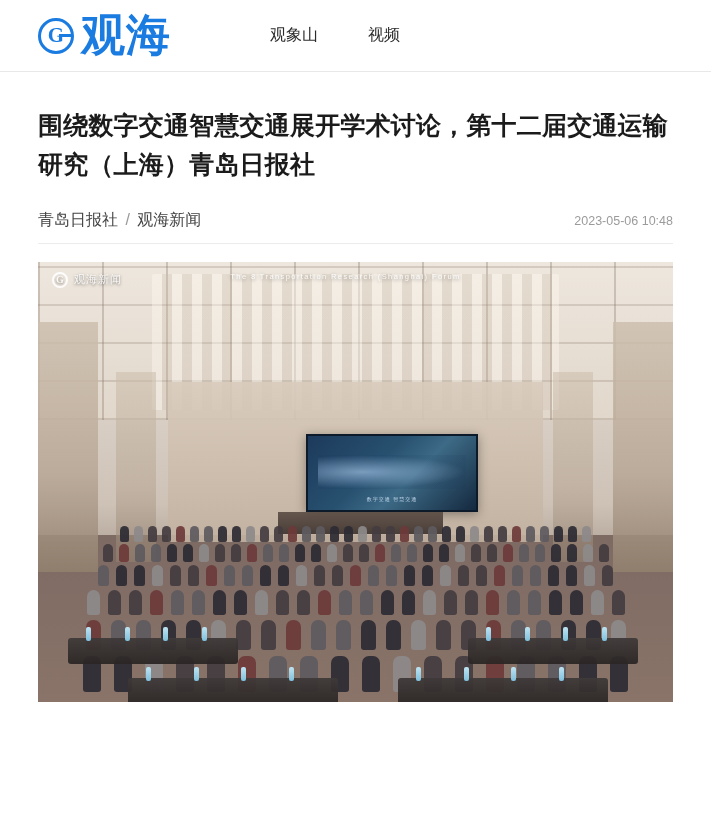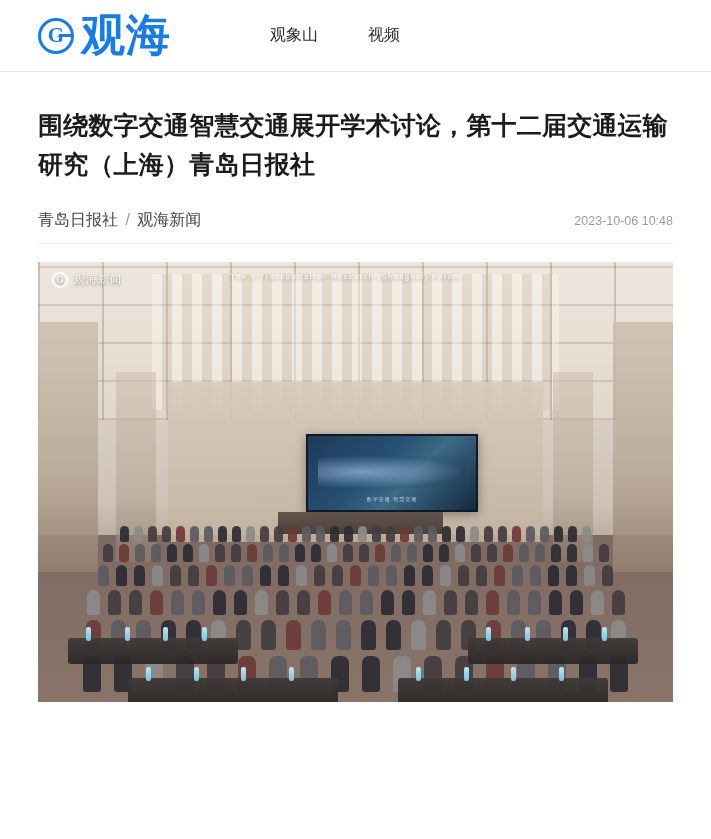--- a/index.html
+++ b/index.html
@@ -305,21 +305,21 @@
 
   <div class="article">
     <h1 class="title">围绕数字交通智慧交通展开学术讨论，第十二届交通运输研究（上海）青岛日报社</h1>
 
     <div class="meta">
       <div class="meta-source">
         <span>青岛日报社</span>
         <span class="meta-sep">/</span>
         <span>观海新闻</span>
       </div>
-      <div class="meta-time">2023-10-06 10:48</div>
+      <div class="meta-time">2023-05-06 10:48</div>
     </div>
 
 
     <div class="photo-wrap">
       <div class="photo"></div>
       <div class="ceiling"></div>
       <div class="col l1"></div>
       <div class="col l2"></div>
       <div class="col r1"></div>
       <div class="col r2"></div>

